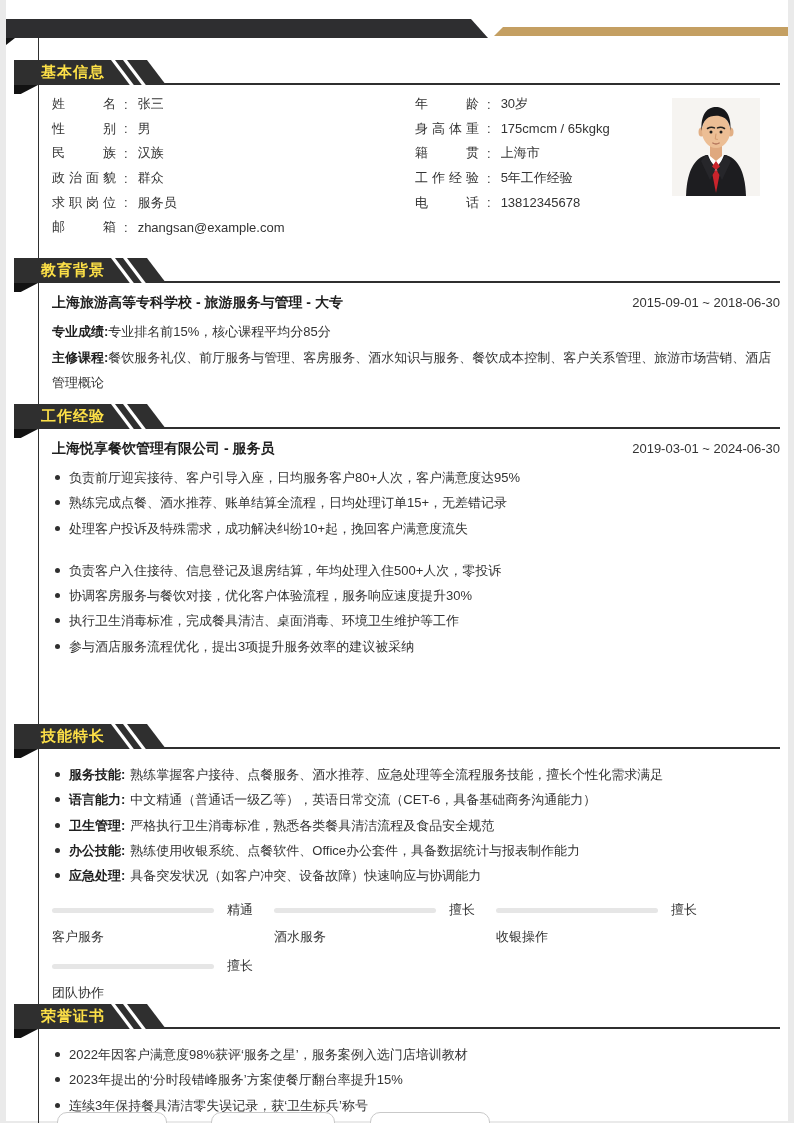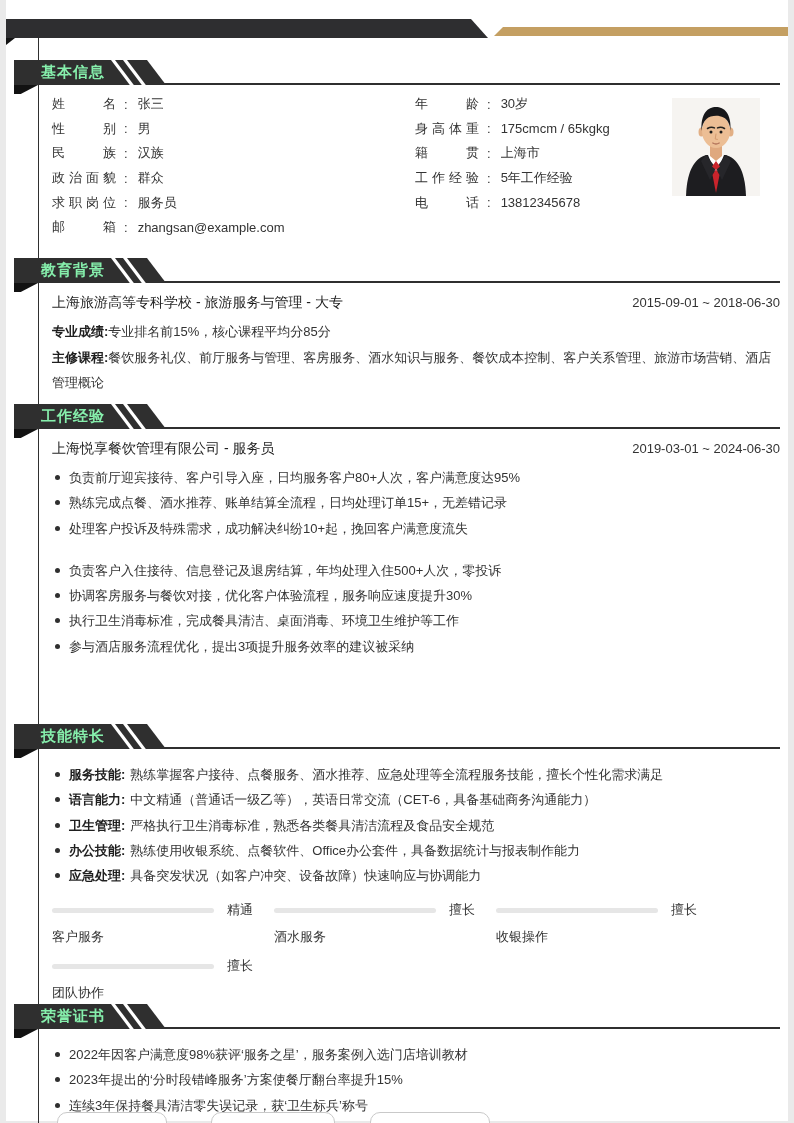--- a/index.html
+++ b/index.html
@@ -29,21 +29,21 @@
   }
   .vline { position:absolute; left:38px; top:38px; bottom:0; width:1px; background:#2f2f2f; }
 
   
   .section { position:absolute; left:14px; width:766px; }
   .banner {
     position:absolute; left:0; top:0; height:25px; width:152px; background:#2f2f2f; z-index:2;
     clip-path:polygon(0 0, 133px 0, 152px 100%, 0 100%);
   }
   .banner-label {
-    position:absolute; left:27px; top:3px; color:#86efac;
+    position:absolute; left:27px; top:3px; color:#fde047;
     font-weight:bold; font-size:15px; letter-spacing:1px;
   }
   .stripe {
     position:absolute; top:0; width:4px; height:25px; background:#ffffff;
     transform:skewX(37deg); transform-origin:0 0;
   }
   .s1 { left:97px; } .s2 { left:109px; }
   .banner-fold {
     position:absolute; left:0; top:25px; width:24px; height:9px; background:#121212; z-index:1;
     clip-path:polygon(0 0, 100% 0, 28% 100%, 0 100%);
@@ -55,21 +55,21 @@
   .bi-col { position:absolute; top:32px; }
   .bi-left  { left:38px; width:330px; }
   .bi-right { left:401px; width:250px; }
   .bi-row { display:flex; align-items:center; height:24.6px; }
   .flabel { display:inline-block; width:64px; text-align:justify; text-align-last:justify; }
   .fcolon { margin:0 10px 0 8px; }
   .photo { position:absolute; left:658px; top:38px; width:88px; height:98px; overflow:hidden; }
 
   
   .entry-head { display:flex; justify-content:space-between; align-items:baseline; line-height:23px; }
-  .entry-title { font-weight:normal; font-size:14px; color:#1f1f1f; }
+  .entry-title { font-weight:bold; font-size:14px; color:#1f1f1f; }
   .entry-date { font-size:13px; color:#333; }
 
   .detail { line-height:25.5px; }
   .detail b { color:#1f1f1f; }
 
   .bullets { margin-top:5px; }
   .bullet { position:relative; padding-left:17px; line-height:25.3px; }
   .dot { position:absolute; left:3px; top:10px; width:5px; height:5px; border-radius:50%; background:#2f2f2f; }
   .bullet b { margin-right:5px; color:#1f1f1f; }
 

